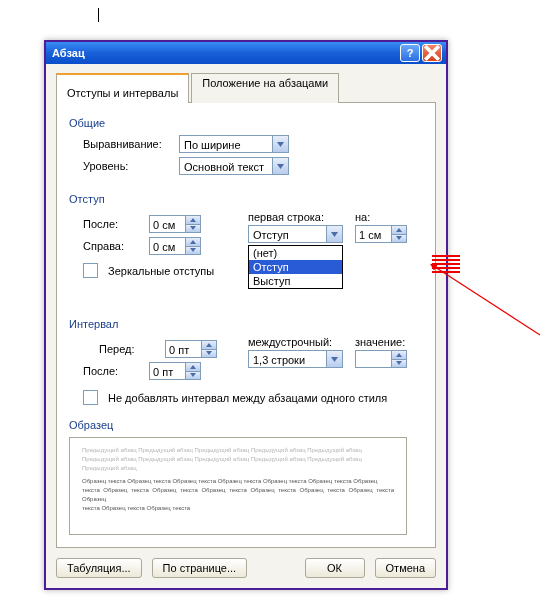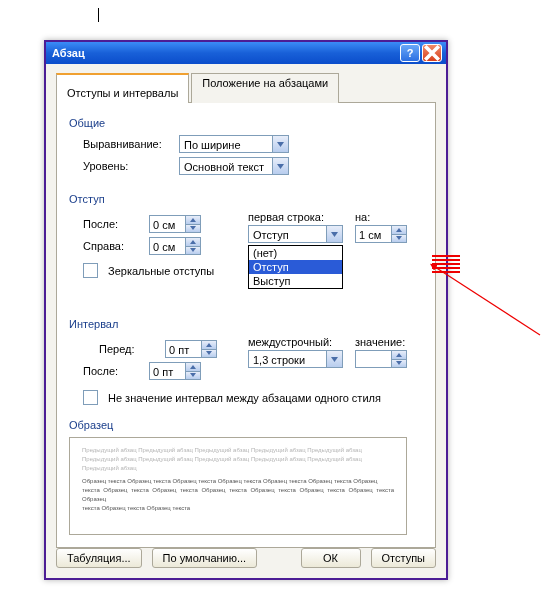--- a/index.html
+++ b/index.html
@@ -150,20 +150,21 @@
     font-size: 6px;
     color: #b5b5b5;
     line-height: 9px;
     text-align: justify;
     overflow: hidden;
   }
   .preview .dark { color: #555; }
   .btnrow {
     display: flex;
     gap: 10px;
+    margin-top: 10px;
     align-items: center;
   }
   .btn {
     border: 1px solid #aca899;
     background: linear-gradient(#fff,#ece9d8);
     padding: 2px 10px;
     height: 20px;
     box-sizing: border-box;
     border-radius: 3px;
     line-height: 14px;
@@ -382,41 +383,41 @@
                       </svg>
                     </span>
                   </span>
               </div>
             </div>
           </div>
         </div>
       </div>
       <div class="row" style="margin-top:6px">
         <span class="checkbox"></span>
-        <span>Не значение интервал между абзацами одного стиля</span>
+        <span>Не добавлять интервал между абзацами одного стиля</span>
       </div>
 
       <div class="group-label" style="margin-top:14px">Образец</div>
       <div class="preview">
         <div>Предыдущий абзац Предыдущий абзац Предыдущий абзац Предыдущий абзац Предыдущий абзац</div>
         <div>Предыдущий абзац Предыдущий абзац Предыдущий абзац Предыдущий абзац Предыдущий абзац</div>
         <div>Предыдущий абзац</div>
         <div style="height:4px"></div>
         <div class="dark">Образец текста Образец текста Образец текста Образец текста Образец текста Образец текста Образец</div>
         <div class="dark">текста Образец текста Образец текста Образец текста Образец текста Образец текста Образец текста Образец</div>
         <div class="dark">текста Образец текста Образец текста</div>
       </div>
 
     </div>
     <div class="btnrow">
       <div class="btn">Табуляция...</div>
-      <div class="btn">По умолчанию...</div>
+      <div class="btn">По странице...</div>
       <div style="flex:1"></div>
       <div class="btn" style="width:60px; text-align:center">ОК</div>
-      <div class="btn">Отступы</div>
+      <div class="btn">Отмена</div>
     </div>
   </div>
 </div>
 
 <div class="scribble" style="left:432px; top:253px">
   <div></div>
     <div></div>
     <div></div>
     <div></div>
     <div></div>

